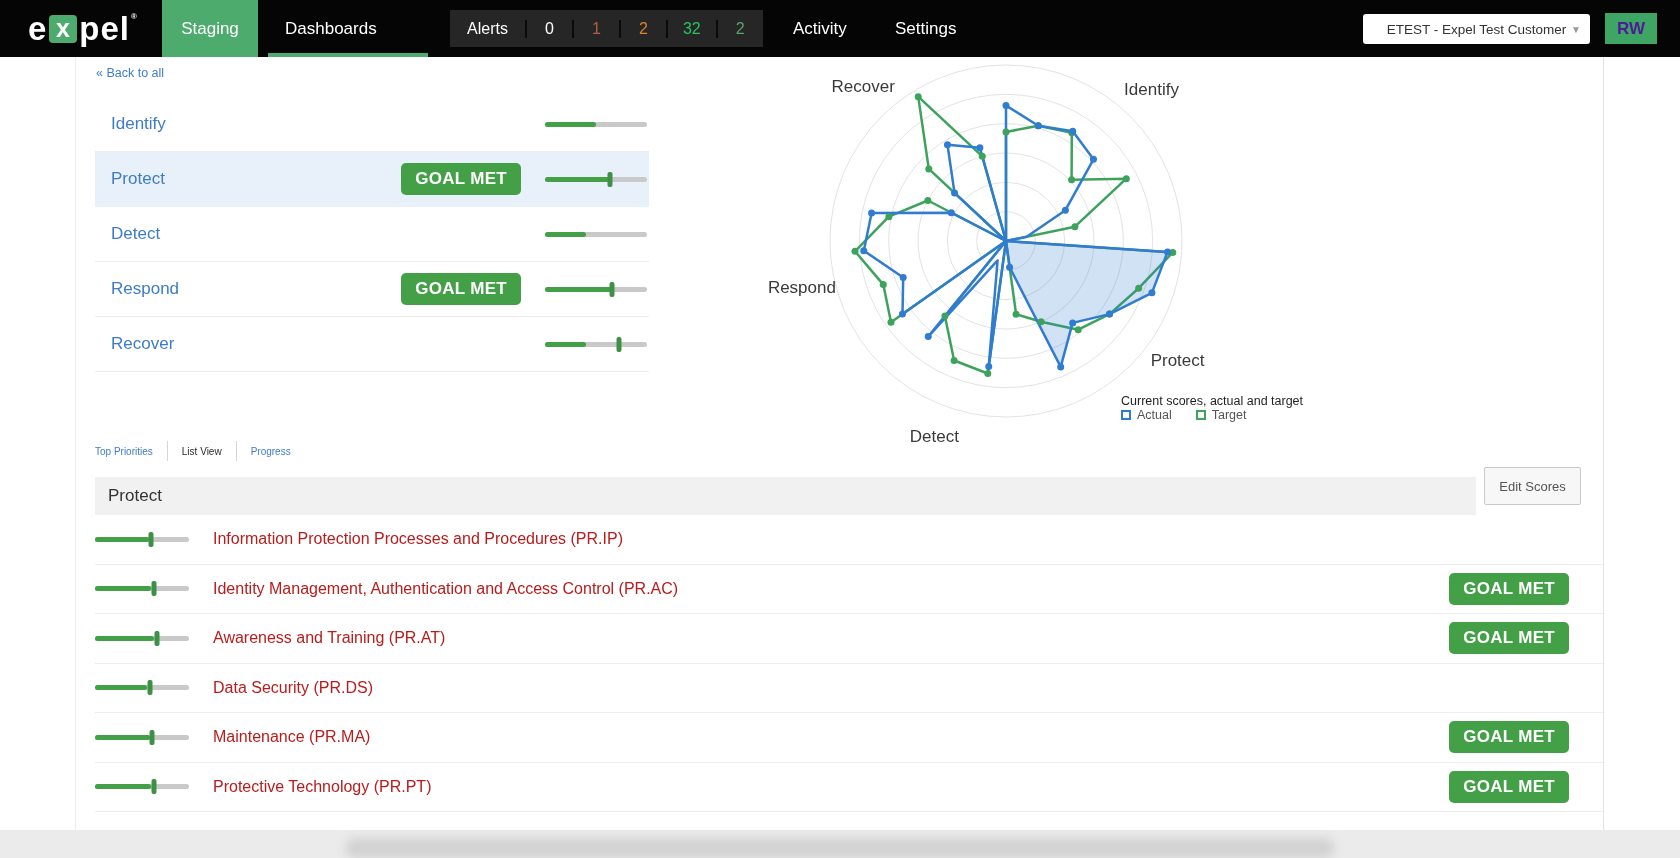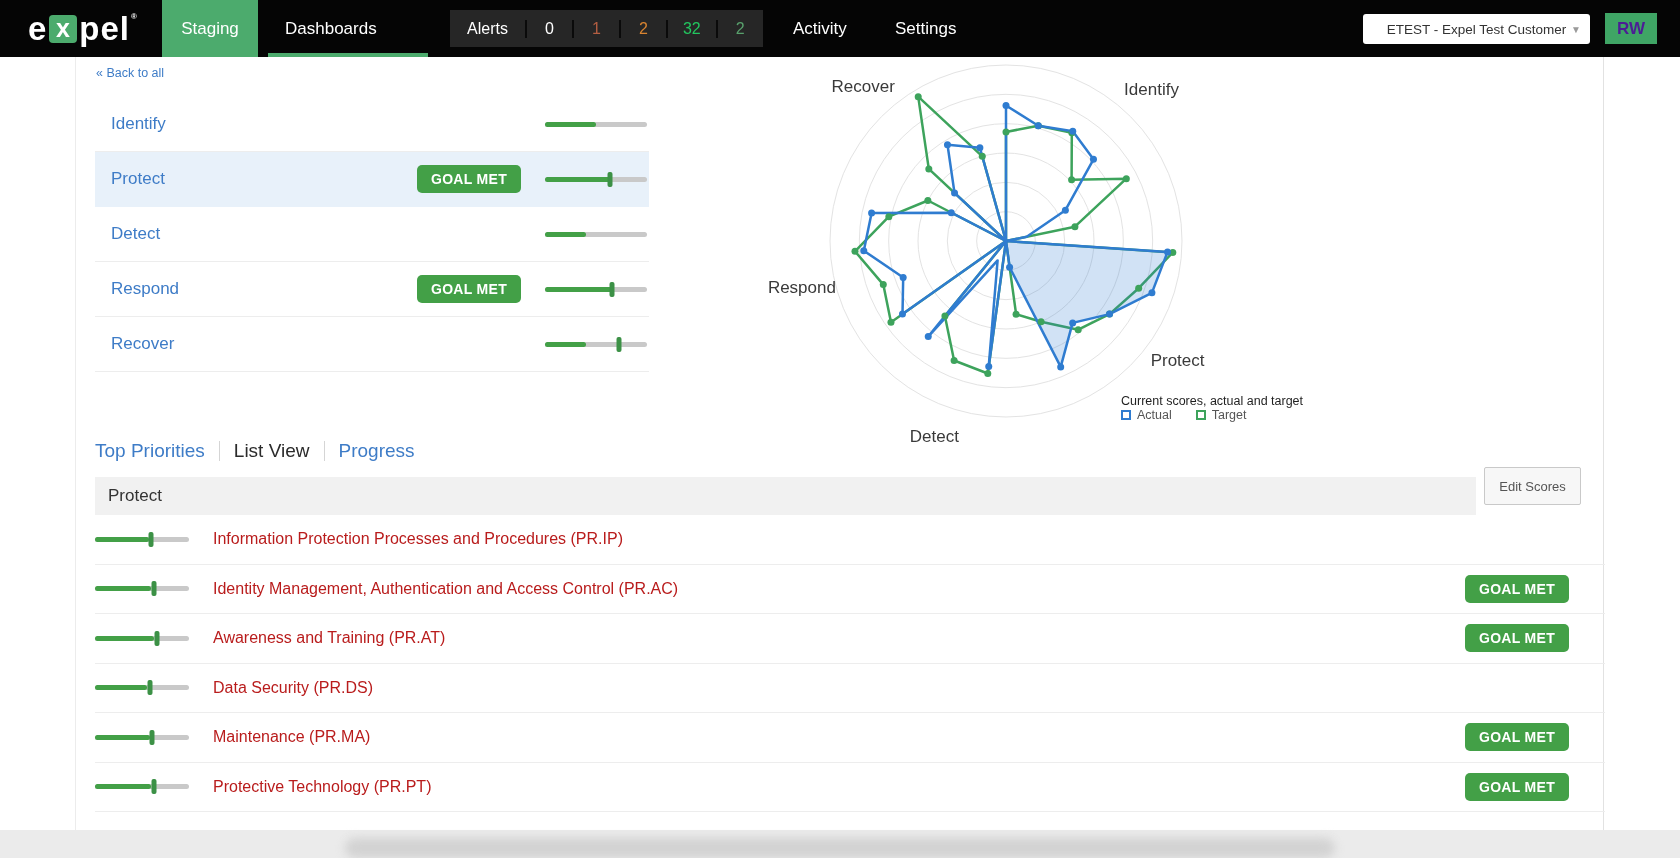--- a/index.html
+++ b/index.html
@@ -34,39 +34,39 @@
   
   .card{position:absolute;left:75px;top:57px;width:1529px;height:773px;background:#fff;
     border-left:1px solid #ececec;border-right:1px solid #e2e2e2;}
   .back-link{position:absolute;left:20px;top:9px;font-size:12.5px;color:#3e7cc7;cursor:pointer;}
 
   
   .cat-list{position:absolute;left:19px;top:40px;width:554px;}
   .cat-row{position:relative;height:55px;border-bottom:1px solid #ededed;cursor:pointer;}
   .cat-row.selected{background:#e8f1fa;border-bottom-color:#e8f1fa;}
   .cat-label{position:absolute;left:16px;top:50%;transform:translateY(-50%);font-size:17px;color:#3e7cc7;}
-  .badge{background:#43a047;color:#fff;font-weight:bold;font-size:14px;border-radius:5px;
+  .badge{background:#43a047;color:#fff;font-weight:bold;font-size:17px;border-radius:5px;
     padding:6px 14px;letter-spacing:.3px;white-space:nowrap;}
   .cat-badge{position:absolute;right:128px;top:50%;transform:translateY(-50%);}
   .slider{position:absolute;height:5px;cursor:pointer;}
   .slider .track{position:absolute;left:0;right:0;top:0;bottom:0;background:#c9c9c9;border-radius:3px;}
   .slider .fill{position:absolute;left:0;top:0;bottom:0;background:#43a047;border-radius:3px;}
   .slider .handle{position:absolute;width:5px;height:15px;top:-5px;background:#3c9146;border-radius:2px;transform:translateX(-50%);}
   .cat-slider{right:2px;top:50%;margin-top:-2.5px;width:102px;}
 
   
   .radar-svg{position:absolute;left:660px;top:0;}
   .legend{position:absolute;left:1045px;top:337px;text-align:center;}
   .legend-title{font-size:12.5px;color:#1f1f1f;font-weight:500;}
   .legend-items{display:flex;gap:24px;}
   .legend-item{display:flex;align-items:center;font-size:12.5px;color:#555;}
   .legend-swatch{width:10px;height:10px;border:2px solid;background:#fff;margin-right:6px;}
 
   
-  .tabs{position:absolute;left:19px;top:382px;display:flex;align-items:center;font-size:19px;height:24px;}
+  .tabs{position:absolute;left:19px;top:382px;display:flex;align-items:center;font-size:10px;height:24px;}
   .tab{color:#3e7cc7;cursor:pointer;}
   .tab.active{color:#2b2b2b;cursor:default;}
   .tab-sep{width:1px;height:20px;background:#d5d5d5;margin:0 14px;}
 
   
   .section-bar{position:absolute;left:19px;top:420px;width:1381px;height:38px;background:#f1f1f1;
     display:flex;align-items:center;padding-left:13px;font-size:17px;color:#333;}
   .edit-btn{position:absolute;left:1408px;top:410px;width:97px;height:38px;background:#f7f7f7;
     border:1px solid #c9c9c9;border-radius:2px;font-size:13px;color:#555;
     display:flex;align-items:center;justify-content:center;cursor:pointer;}

